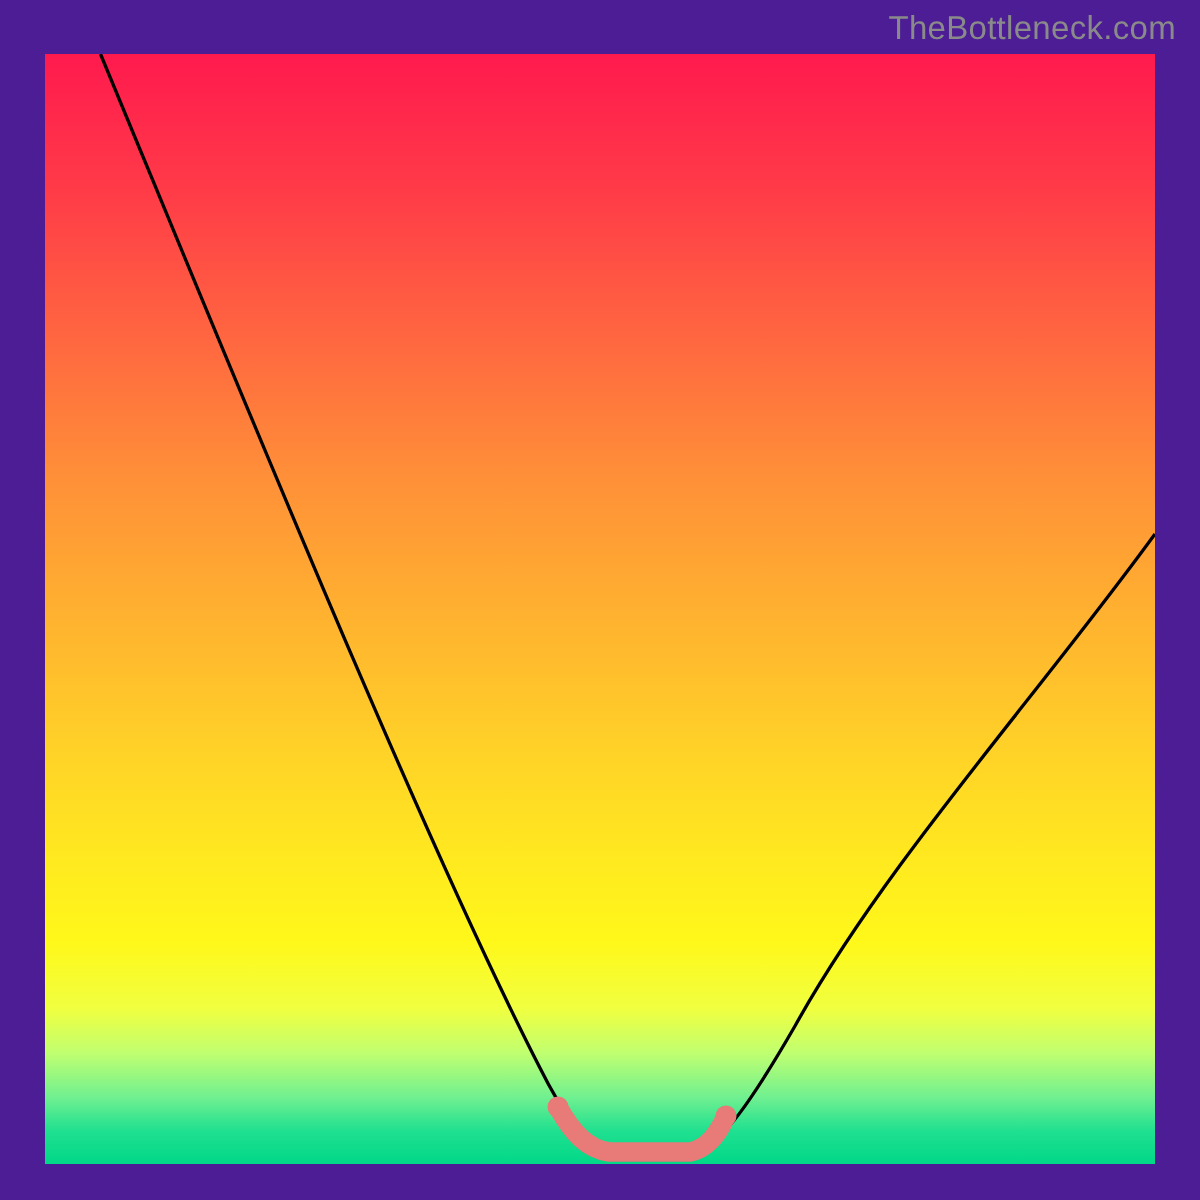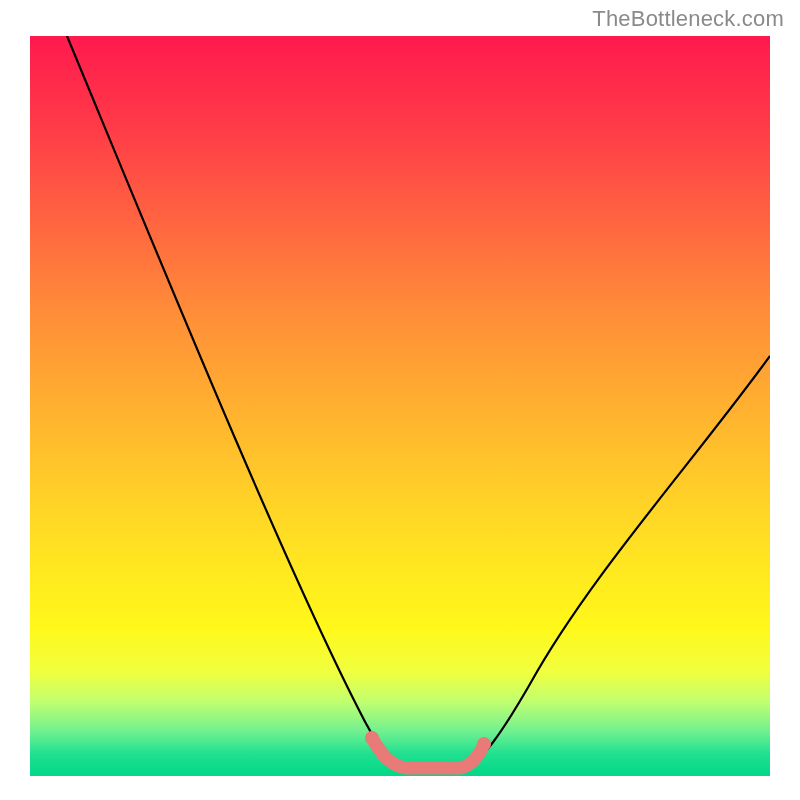--- a/index.html
+++ b/index.html
@@ -10,21 +10,21 @@
     background: #000;
     overflow: hidden;
     font-family: Arial, Helvetica, sans-serif;
   }
   .frame {
     position: absolute;
     left: 0;
     top: 0;
     width: 800px;
     height: 800px;
-    background: #ffffff;
+    background: #4c1d95;
   }
   .plot {
     position: absolute;
     left: 30px;
     top: 36px;
     width: 740px;
     height: 740px;
     
     background: linear-gradient(
       to bottom,

